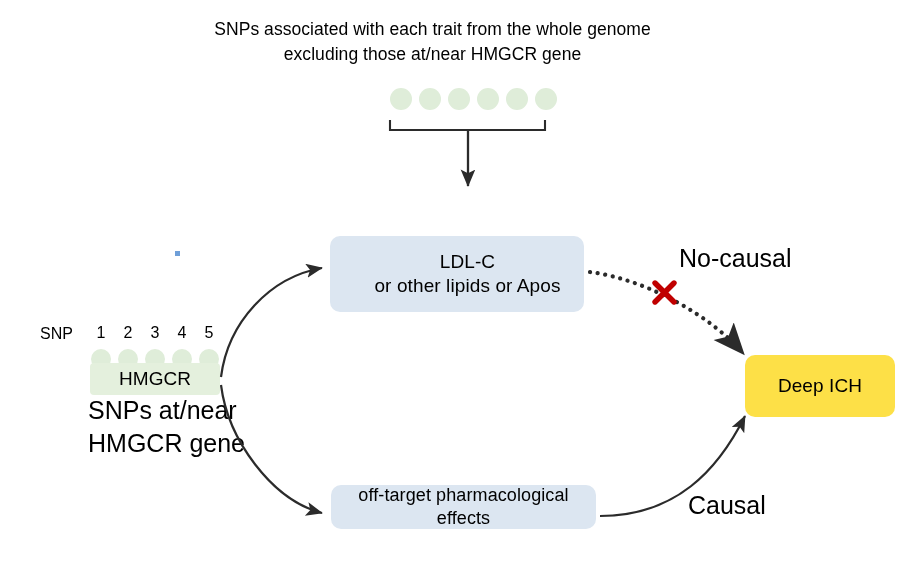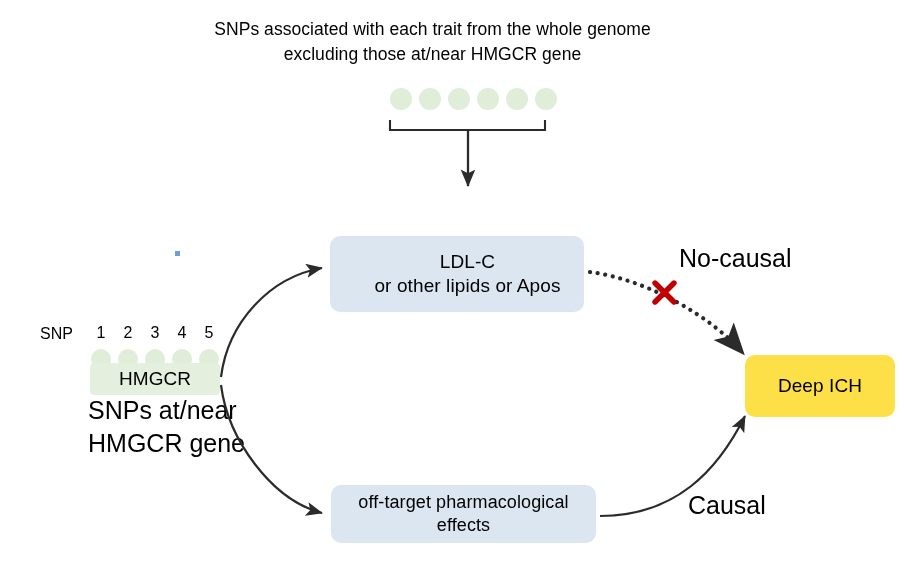--- a/index.html
+++ b/index.html
@@ -156,21 +156,21 @@
   <div id="hmgcr-bar" style="background: rgb(228, 240, 221);">HMGCR</div>
 
   <div class="lbl" style="left:88px; top:394px;">SNPs at/near
 HMGCR gene</div>
 
   <div id="artifact-dot"></div>
 
   <div class="node-box" id="node-exposure" style="left:330px; top:236px; width:254px; height:76px; background:#dce6f1;padding-left:21px;">LDL-C
 or other lipids or Apos</div>
 
-  <div class="node-box" id="node-offtarget" style="left:331px; top:485px; width:265px; height:58px; background:#dce6f1; font-size:18px;">off-target pharmacological
+  <div class="node-box" id="node-offtarget" style="left:331px; top:485px; width:265px; height:44px; background:#dce6f1; font-size:18px;">off-target pharmacological
 effects</div>
 
   <div class="node-box" id="node-outcome" style="left:745px; top:355px; width:150px; height:62px; background:#fde047;">Deep ICH</div>
 
   <div class="lbl" style="left:679px; top:242px;">No-causal</div>
 
   <div class="lbl" style="left:688px; top:489px;">Causal</div>
 
   <svg class="svg-layer" viewBox="0 0 904 567">
     <defs>

